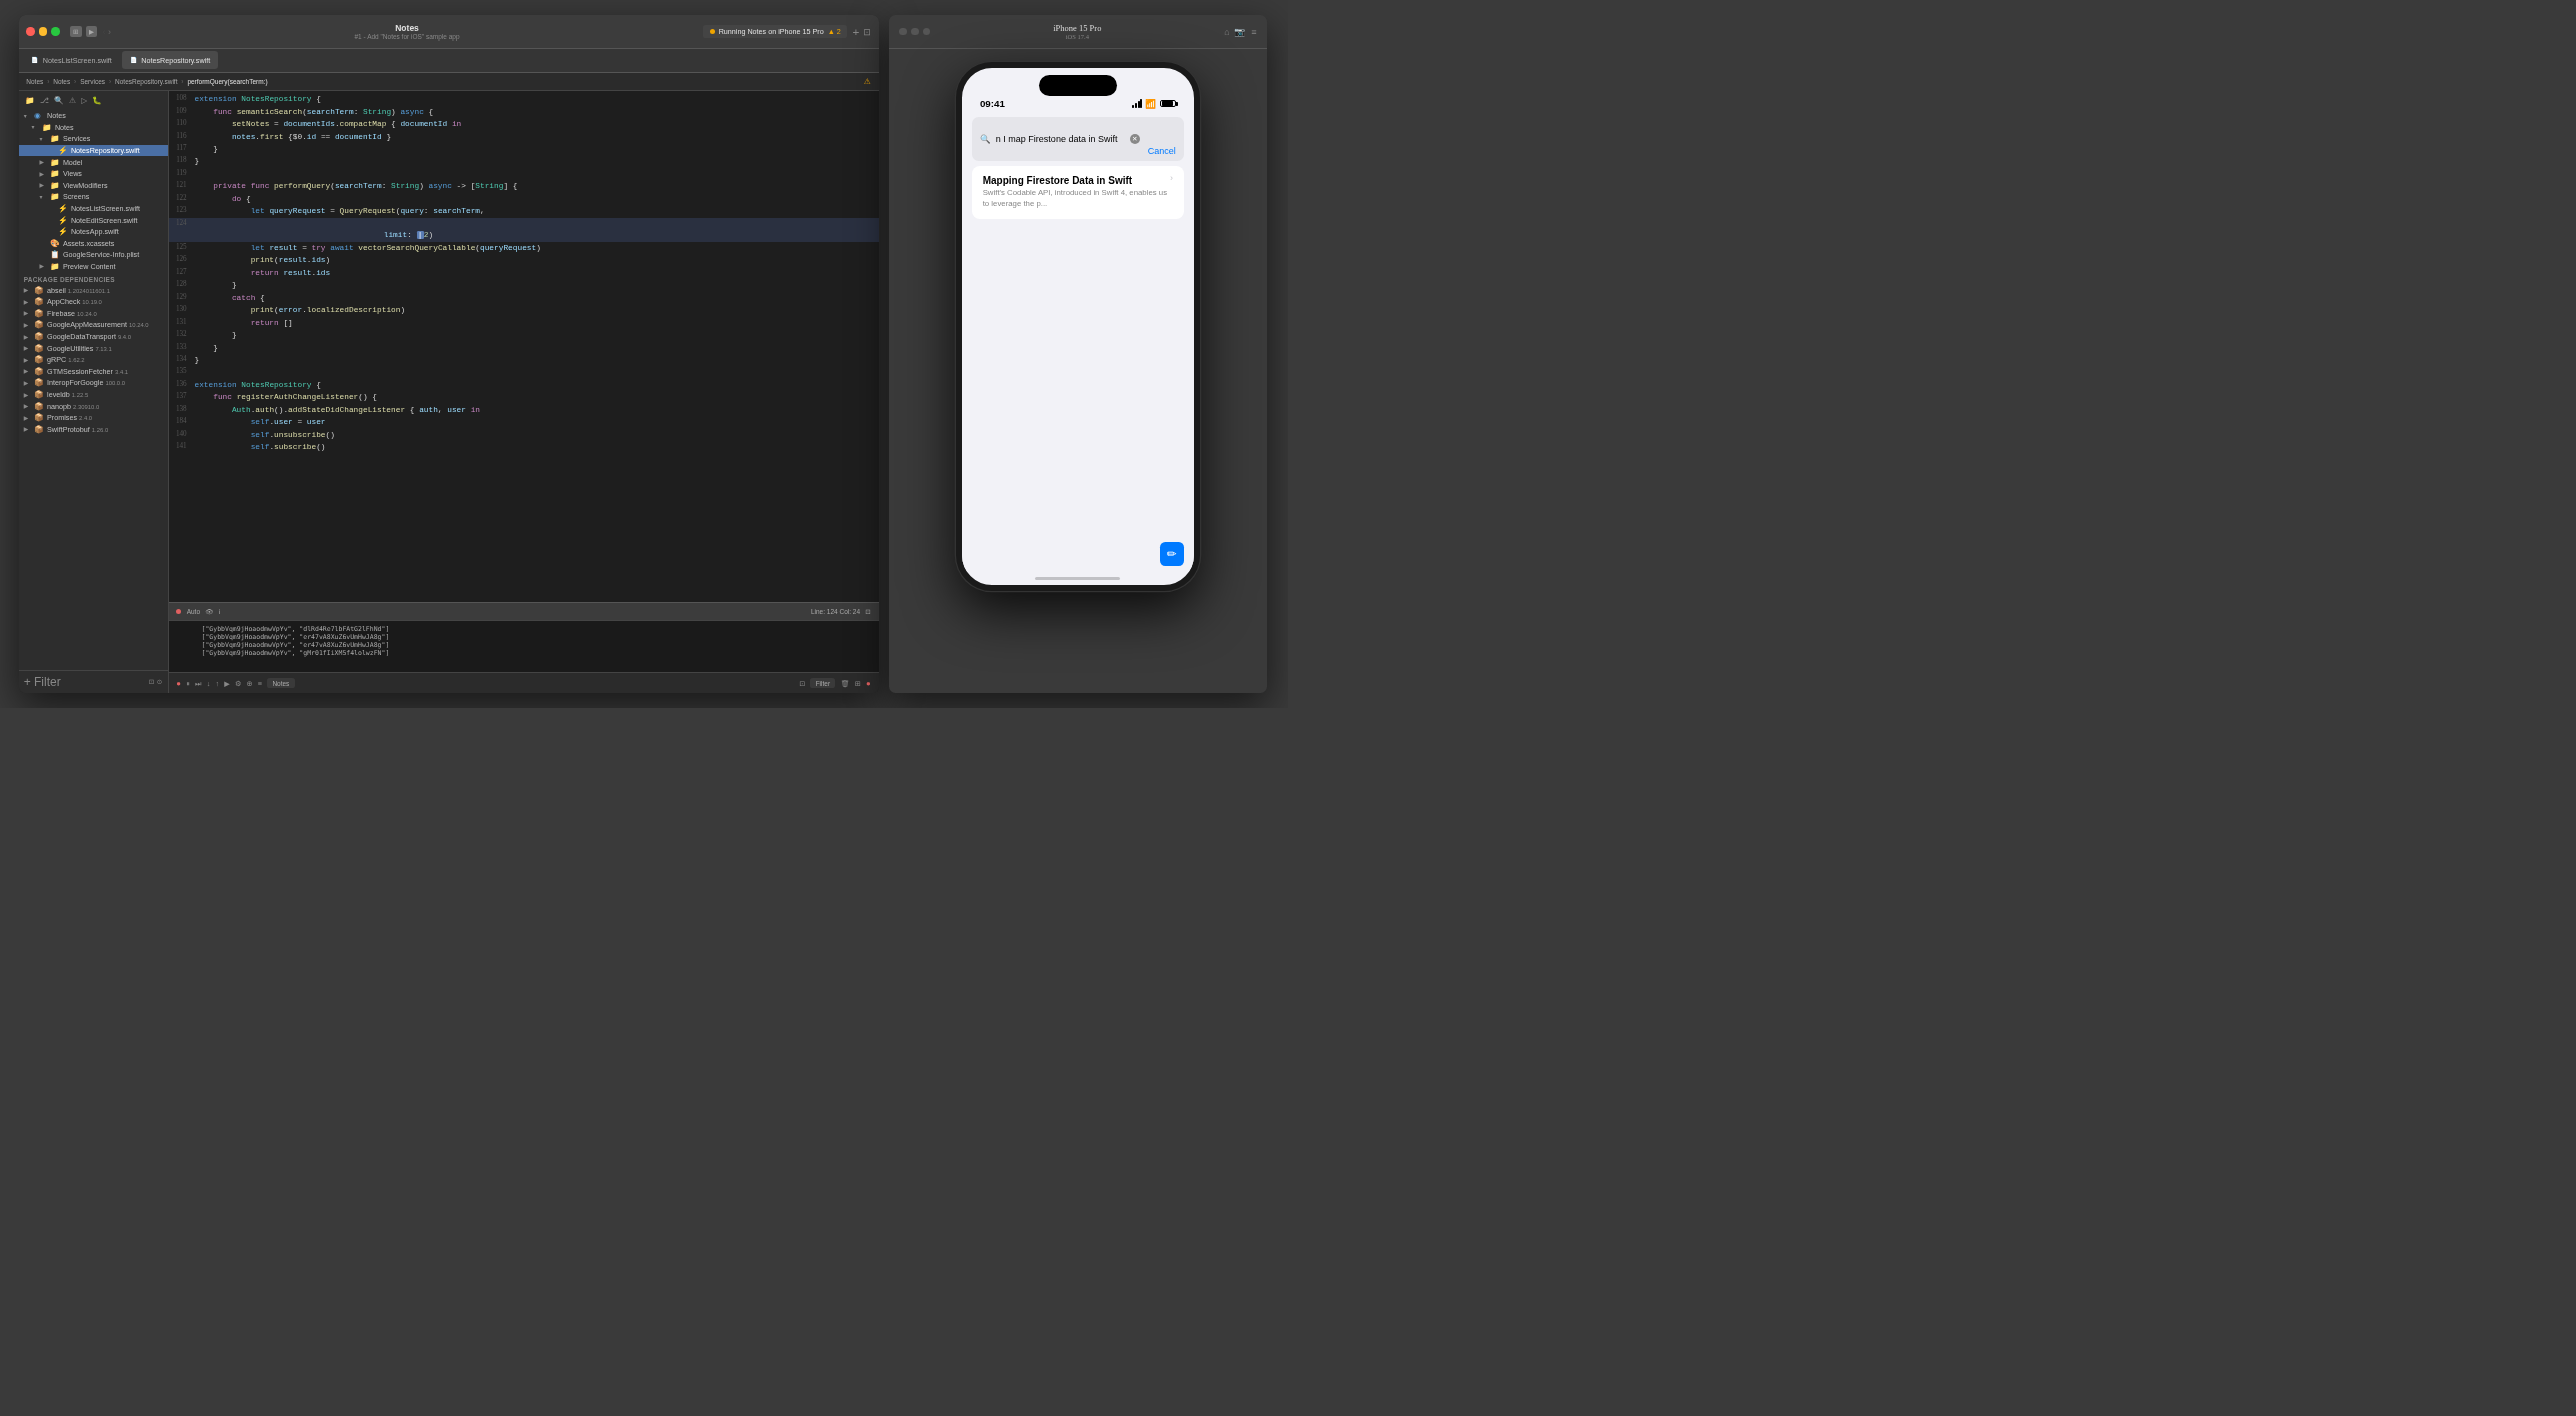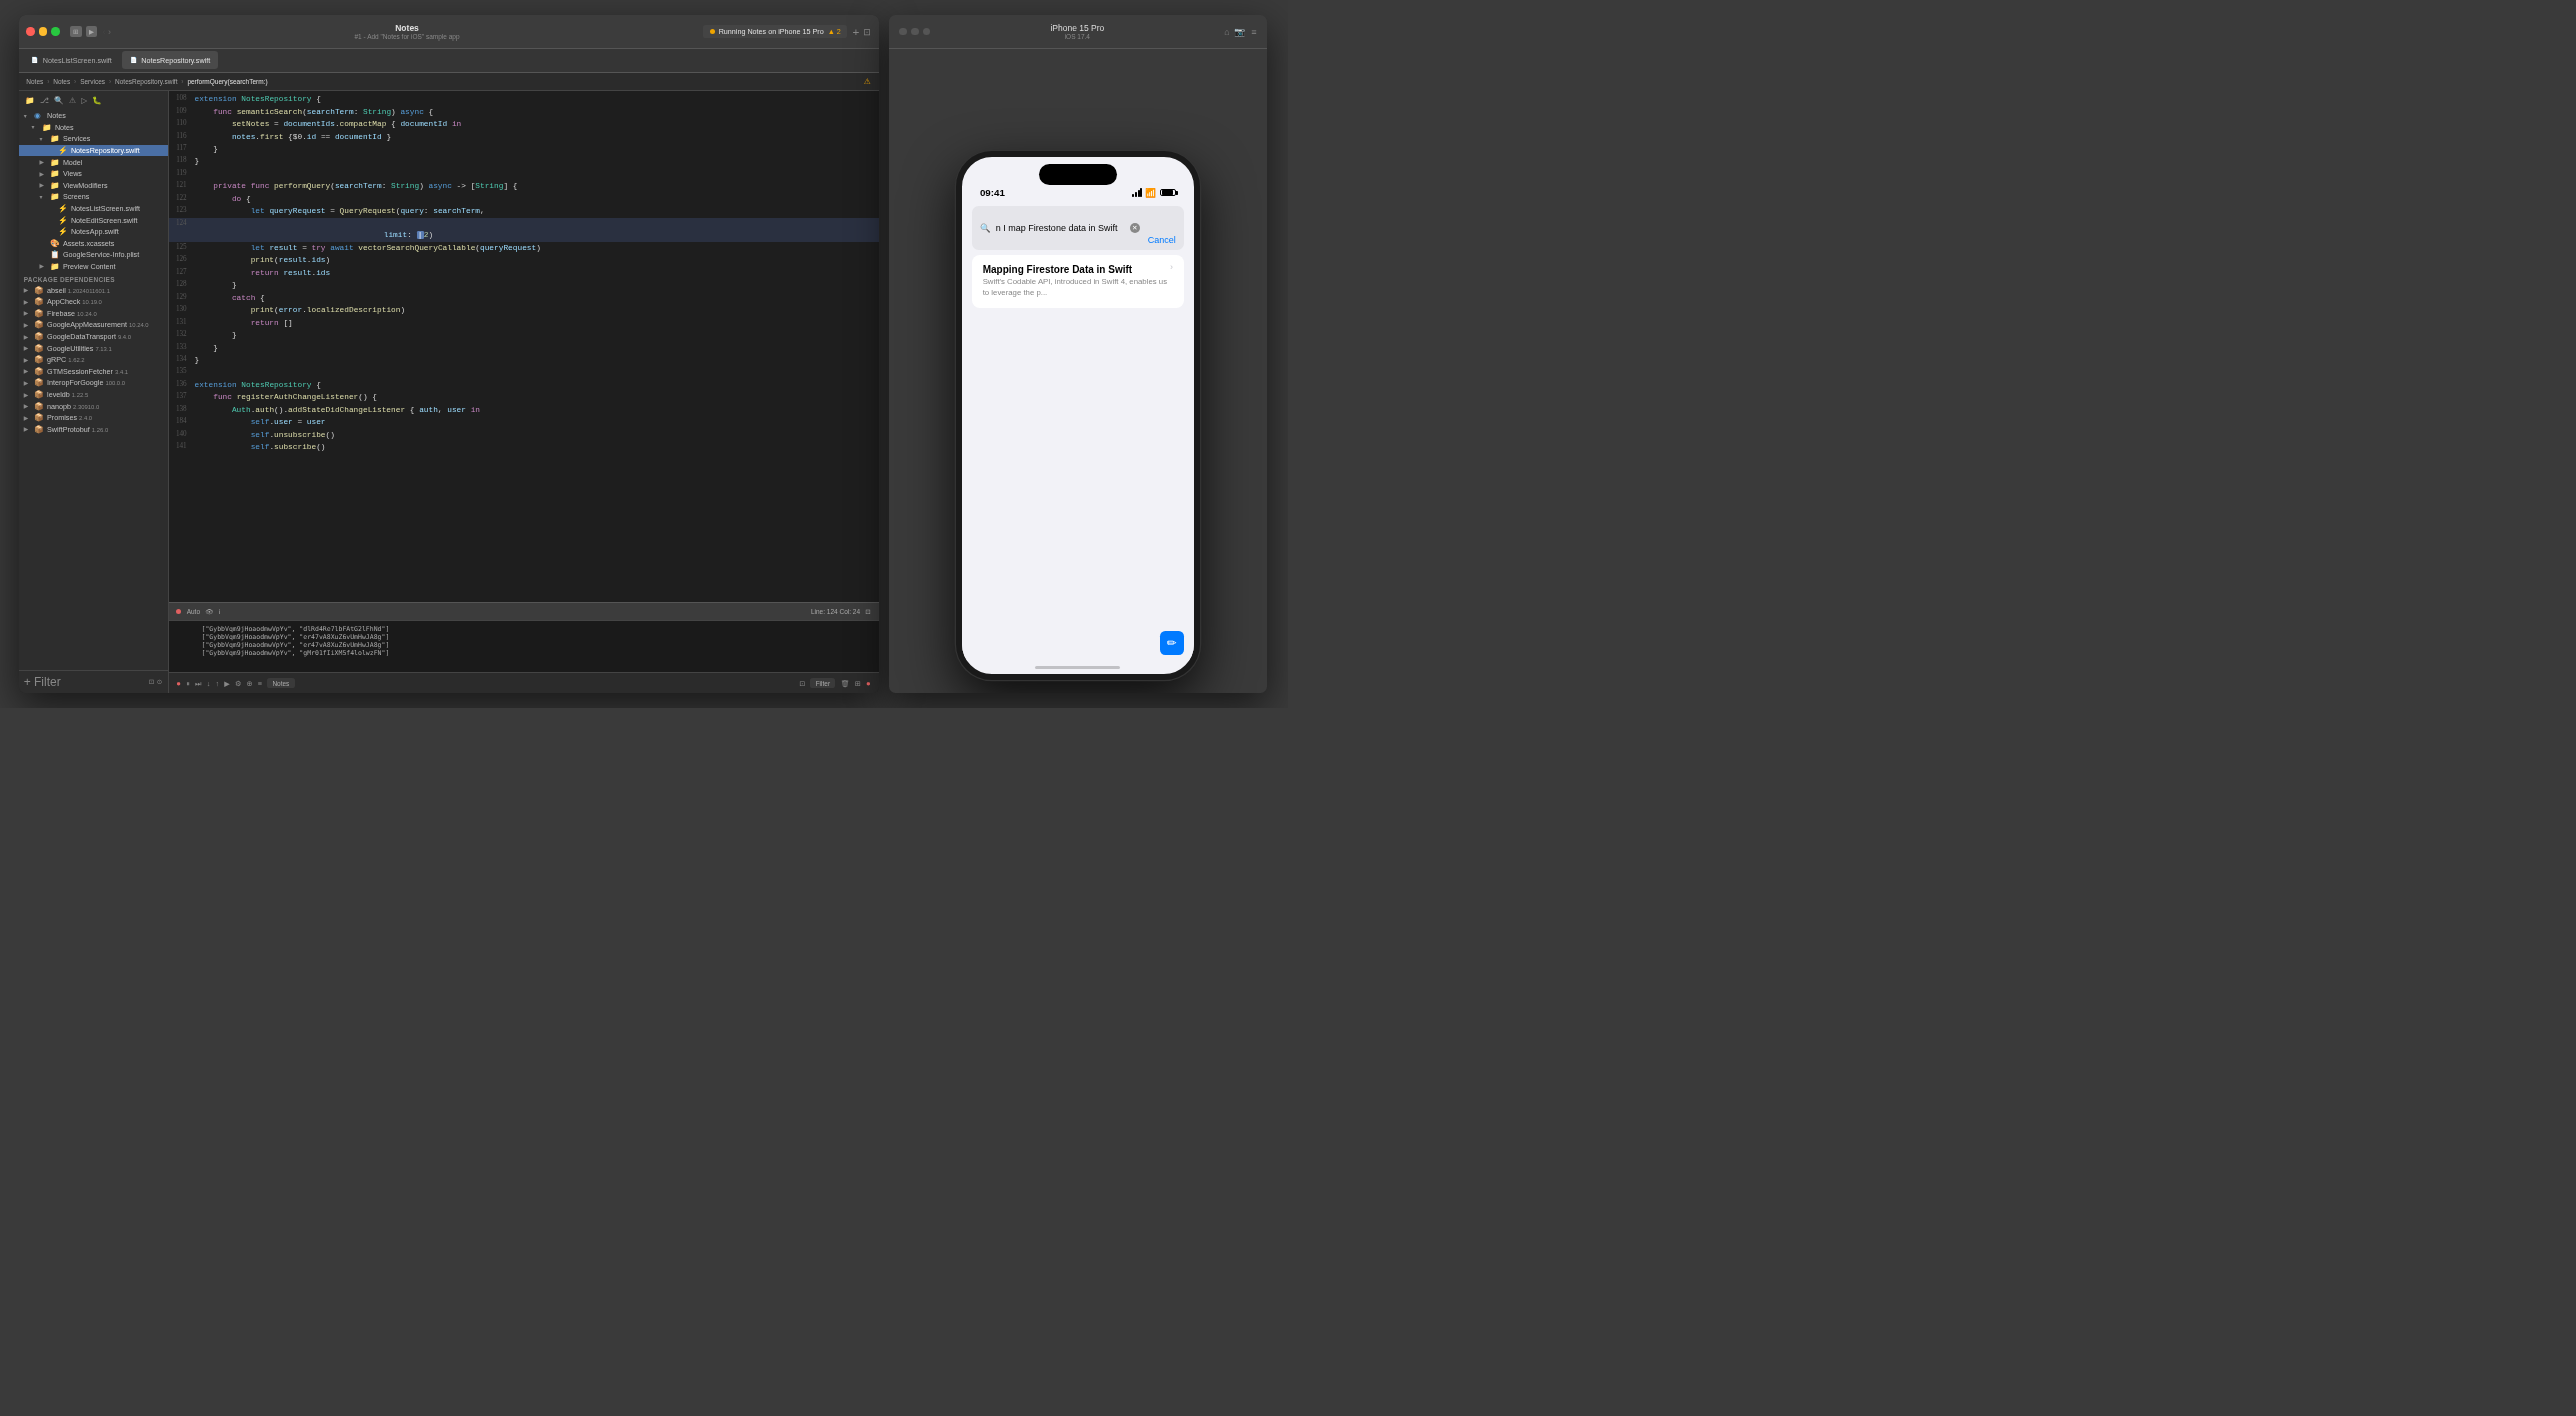--- a/index.html
+++ b/index.html
@@ -321,21 +321,21 @@
       text-align: center;
     }
     .iphone-toolbar-icons {
       display: flex;
       gap: 5.2px;
     }
     .iphone-t-icon { color: #888; font-size: 9px; }
     .iphone-body {
       flex: 1;
       display: flex;
-      align-items: flex-end;
+      align-items: flex-start;
       justify-content: center;
       padding: 13px;
     }
     .iphone-device {
       width: 244px;
       height: 529px;
       background: #f2f2f7;
       border-radius: 36px;
       border: 6.5px solid #1a1a1a;
       overflow: hidden;
@@ -891,21 +891,21 @@
   </div>
 
   <div class="iphone-window">
 
     <div class="iphone-top-bar">
       <div class="iphone-traffic">
         <div class="iphone-tl"></div>
         <div class="iphone-tl"></div>
         <div class="iphone-tl"></div>
       </div>
-      <div style="flex:1; text-align:center;">
+      <div style="flex:1; text-align:center;font-family:Liberation Serif, serif;">
         <div class="iphone-title">iPhone 15 Pro</div>
         <div class="iphone-subtitle">iOS 17.4</div>
       </div>
       <div class="iphone-toolbar-icons">
         <span class="iphone-t-icon">⌂</span>
         <span class="iphone-t-icon">📷</span>
         <span class="iphone-t-icon">≡</span>
       </div>
     </div>
 

